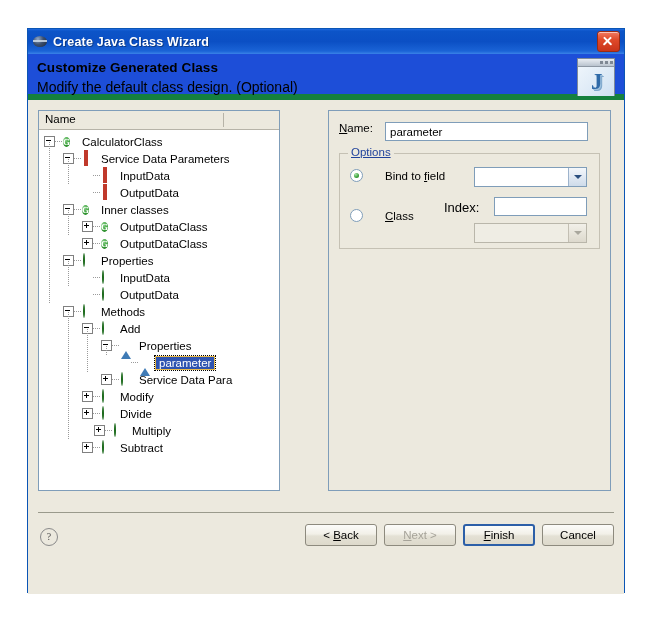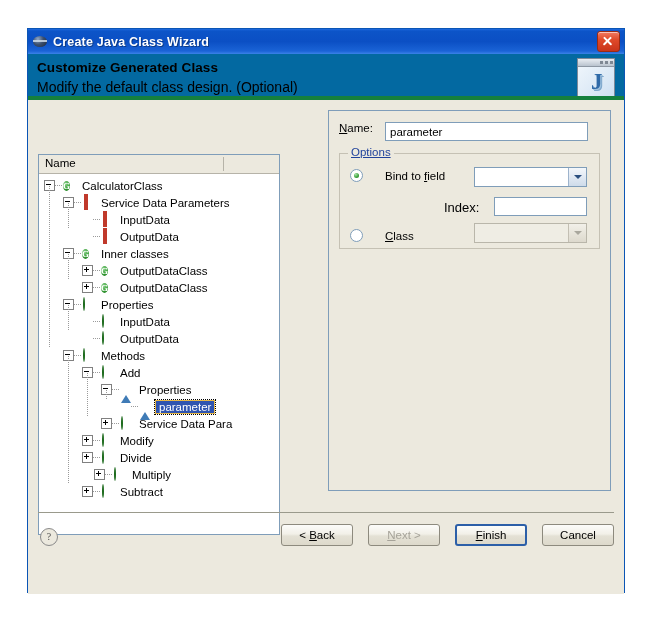--- a/index.html
+++ b/index.html
@@ -57,22 +57,22 @@
     content:""; position:absolute; left:4px; top:8px;
     width:11px; height:2.4px; background:#fff; border-radius:1px;
   }
   .close-btn::before{ transform:rotate(45deg); }
   .close-btn::after { transform:rotate(-45deg); }
 
   
   .header {
     position:relative;
     height:46px;
-    background:#0369a1;
-    border-bottom:4px solid #15803d;
+    background:#1d4ed8;
+    border-bottom:6px solid #15803d;
     padding:6px 10px 0 9px;
     box-sizing:border-box;
   }
   .header-title{
     font-size:13.5px; font-weight:bold; color:#000;
     letter-spacing:.1px;
   }
   .header-sub{
     font-size:14px; color:#000; margin-top:4px;
   }
@@ -114,21 +114,20 @@
   }
 
   
   .tree-panel{
     position:absolute; left:10px; top:10px;
     width:242px; height:381px;
     background:#737373;
     border:1px solid #7f9db9;
     box-sizing:border-box;
     overflow:hidden;
-    margin-top:44px;
   }
   .tree-header{
     height:19px; background:#ECE9DE;
     border-bottom:1px solid #b6b3a8;
     position:relative;
     box-sizing:border-box;
   }
   .tree-header .col-name{
     position:absolute; left:6px; top:2px; font-size:11.5px; color:#000;
   }
@@ -254,21 +253,21 @@
     height:1px; background:#9a9a8c;
   }
   .help-icon{
     position:absolute; left:12px; top:428px;
     width:16px;height:16px;border-radius:50%;
     border:1px solid #8a8a8a; background:#ECE9DE;
     font-size:10px; color:#4b4b4b; text-align:center; line-height:15px;
     font-family:"Liberation Serif", serif; cursor:pointer;
   }
   .btnbar{
-    position:absolute; right:10px; top:424px; display:flex; gap:15px;border-radius:9px;
+    position:absolute; right:10px; top:424px; display:flex; gap:7px;border-radius:9px;
   }
   .btn{
     width:72px;height:22px;
     background:linear-gradient(to bottom,#fcfcfa 0%,#f2f0e8 45%,#e4e1d5 55%,#ddd9cb 100%);
     border:1px solid #8d8a7e; border-radius:3px;
     font-size:11.5px; color:#000; cursor:pointer;
     display:flex;align-items:center;justify-content:center;
     box-sizing:border-box;
   }
   .btn.default{
@@ -454,21 +453,21 @@
             <span class="opt-lbl">Bind to <span class="u">f</span>ield</span>
           </div>
           <div class="combo" style="position:absolute; left:134px; top:13px; width:113px;">
             <span class="cval"></span>
             <span class="carrow"></span>
           </div>
 
           <span style="position:absolute; left:104px; top:46px; font-size:13px;">Index:</span>
           <input class="txt" style="position: absolute; left: 154px; top: 43px; width: 93px;" type="text" value="">
 
-          <div class="opt-row" style="left:10px; top:75px;">
+          <div class="opt-row" style="left:10px; top:55px;">
             <span class="radio"></span>
             <span class="opt-lbl"><span class="u">C</span>lass</span>
           </div>
           <div class="combo disabled" style="position:absolute; left:134px; top:69px; width:113px;">
             <span class="cval"></span>
             <span class="carrow"></span>
           </div>
         </div>
       </div>
 

